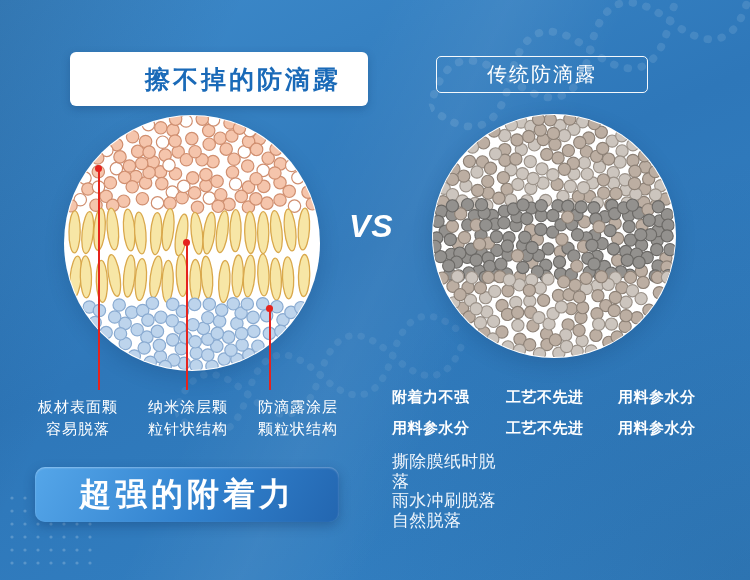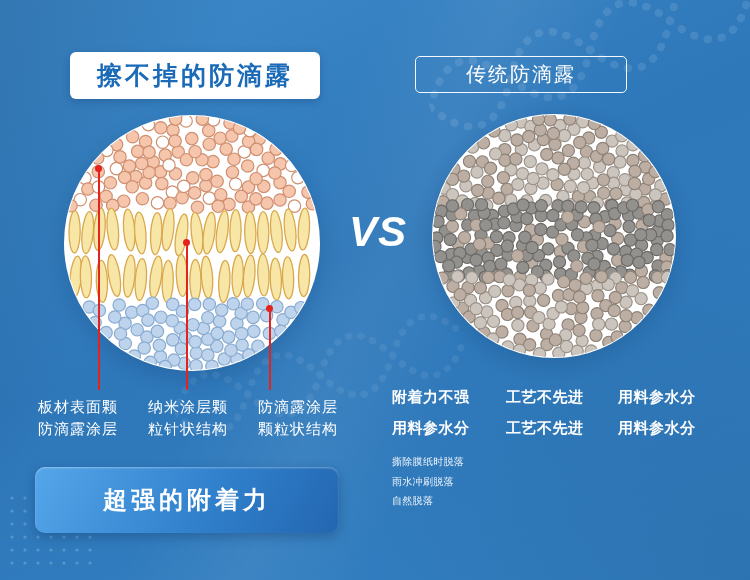--- a/index.html
+++ b/index.html
@@ -15,34 +15,35 @@
       linear-gradient(115deg, rgba(255,255,255,0) 38%, rgba(255,255,255,0.06) 50%, rgba(255,255,255,0) 62%),
       radial-gradient(circle at 100% 100%, rgba(8,40,80,0.16), rgba(8,40,80,0) 45%);
   }
   .deco{position:absolute;z-index:0;pointer-events:none;}
   .deco .strand{fill:none;stroke:#ffffff;stroke-width:7;stroke-linecap:round;stroke-dasharray:0.5 12;}
   .deco-helix-1{left:420px;top:0px;width:340px;height:100px;opacity:.10;transform:rotate(-20deg);}
   .deco-helix-2{left:170px;top:330px;width:300px;height:90px;opacity:.07;transform:rotate(-15deg);}
   .deco-dots{left:6px;top:492px;width:100px;height:84px;opacity:.20;}
 
   .badge-left{
-    position:absolute;z-index:2;left:70px;top:52px;width:250px;height:47px;
+    position:absolute;z-index:2;left:70px;top:52px;width:250px;height:54px;
     background:#ffffff;border-radius:6px;color:#1a6ab8;font-size:25px;font-weight:700;
     letter-spacing:3px;display:flex;align-items:center;justify-content:center;
     box-shadow:0 3px 8px rgba(10,45,90,.25);
+    padding-left:48px;
   }
   .badge-right{
-    position:absolute;z-index:2;left:415px;top:56px;width:212px;height:37px;
+    position:absolute;z-index:2;left:436px;top:56px;width:212px;height:37px;
     border:1.5px solid rgba(255,255,255,.95);border-radius:5px;color:#ffffff;
     font-size:20px;font-weight:500;letter-spacing:2px;
     display:flex;align-items:center;justify-content:center;box-sizing:border-box;
   }
   .vs{
     position:absolute;z-index:2;left:349px;top:208px;color:#ffffff;
-    font-size:42px;font-weight:800;font-style:italic;letter-spacing:1px;
+    font-size:32px;font-weight:800;font-style:italic;letter-spacing:1px;
   }
   .circle{
     position:absolute;z-index:1;background:#ffffff;border-radius:50%;
     box-shadow:0 6px 20px rgba(10,40,80,.18);
   }
   .circle-left{left:64px;top:115px;width:256px;height:256px;}
   .circle-right{left:432px;top:114px;width:244px;height:244px;}
   .circle svg{display:block;width:100%;height:100%;}
 
   .redline{position:absolute;z-index:3;width:2px;background:#e5231d;}
@@ -56,37 +57,37 @@
 
   .struct-label{
     position:absolute;z-index:2;top:396px;width:116px;color:#ffffff;
     font-size:15px;line-height:22px;text-align:center;white-space:pre-line;letter-spacing:1px;
   }
   .struct-label.s0{left:20px;}
   .struct-label.s1{left:130px;}
   .struct-label.s2{left:240px;}
 
   .banner{
-    position:absolute;z-index:2;left:35px;top:467px;width:304px;height:66px;border-radius:10px;
+    position:absolute;z-index:2;left:35px;top:467px;width:304px;height:55px;border-radius:10px;
     background:linear-gradient(120deg,#55a6e9 0%,#3181cd 55%,#2366b0 100%);
-    color:#ffffff;font-size:24px;font-weight:700;letter-spacing:4px;
+    color:#ffffff;font-size:32px;font-weight:700;letter-spacing:4px;
     display:flex;align-items:center;justify-content:center;
     box-shadow:0 4px 12px rgba(10,40,85,.30), inset 0 1px 2px rgba(255,255,255,.35);
   }
 
   .cmp{position:absolute;z-index:2;left:392px;top:388px;width:340px;height:170px;}
   .cmp-col{position:absolute;top:0;width:112px;height:170px;}
   .cmp-col.c0{left:0;}
   .cmp-col.c1{left:114px;}
   .cmp-col.c2{left:226px;font-family:Liberation Serif, serif;}
   .cmp-row{position:absolute;left:0;color:#ffffff;font-size:15px;font-weight:600;
     letter-spacing:.5px;white-space:nowrap;}
   .cmp-row.r0{top:0;}
   .cmp-row.r1{top:31px;}
-  .cmp-detail{position:absolute;left:0;top:64px;color:#eef5fc;font-size:10px;
+  .cmp-detail{position:absolute;left:0;top:64px;color:#eef5fc;font-size:17px;
     line-height:19.5px;white-space:pre-line;letter-spacing:.3px;}
 </style>
 </head>
 <body>
 
 <div class="stage">
   <div class="bg-overlay"></div>
 
   <svg class="deco deco-helix-1" viewBox="0 0 300 90" preserveAspectRatio="none">
     <path class="strand" d="M0,45 C25,5 50,5 75,45 C100,85 125,85 150,45 C175,5 200,5 225,45 C250,85 275,85 300,45"></path>
@@ -739,21 +740,21 @@
   </div>
 
   <div class="reddot d1"></div>
   <div class="reddot d2"></div>
   <div class="reddot d3"></div>
   <div class="redline l1"></div>
   <div class="redline l2"></div>
   <div class="redline l3"></div>
 
   <div class="struct-label s0">板材表面颗
-防滴露涂层</div>
+容易脱落</div>
   <div class="struct-label s1">纳米涂层颗
 粒针状结构</div>
   <div class="struct-label s2">防滴露涂层
 颗粒状结构</div>
 
   <div class="banner">
     <span>超强的附着力</span>
   </div>
 
   <div class="cmp">

